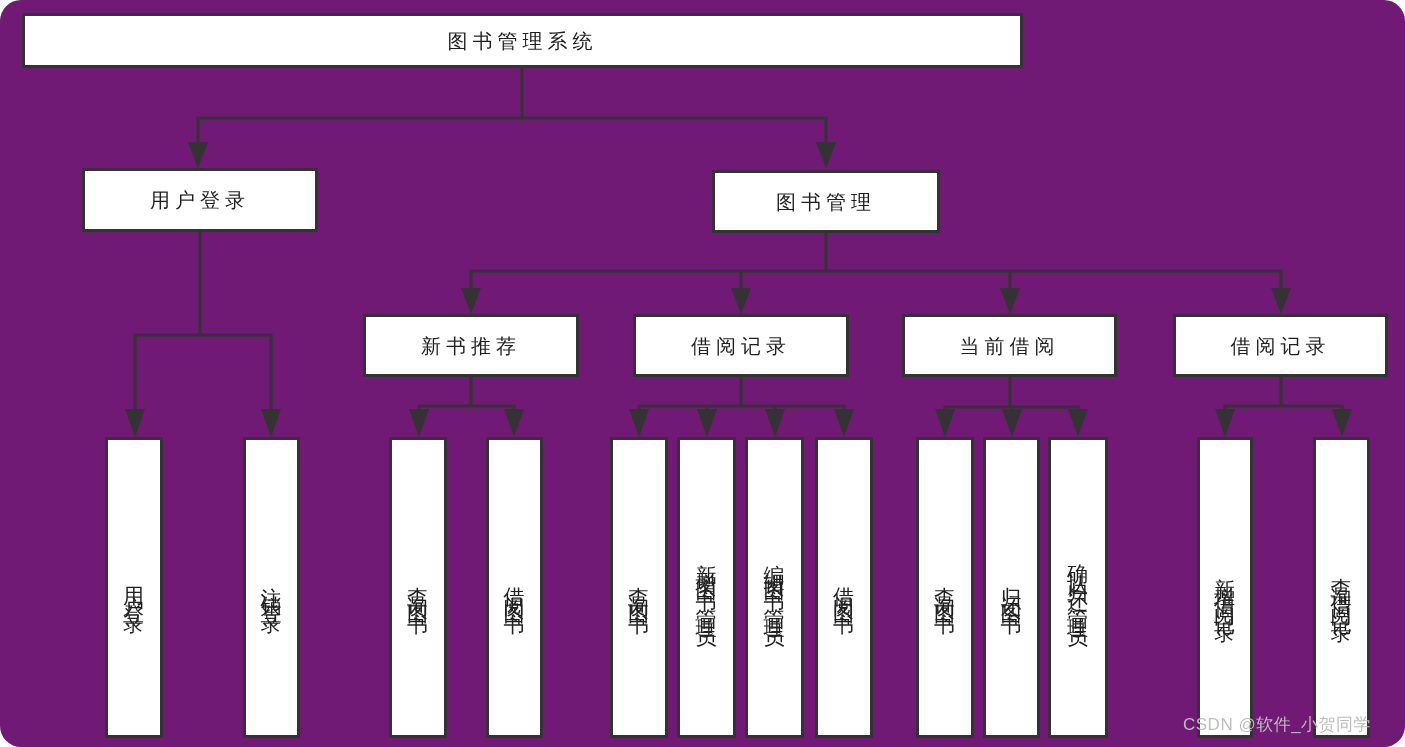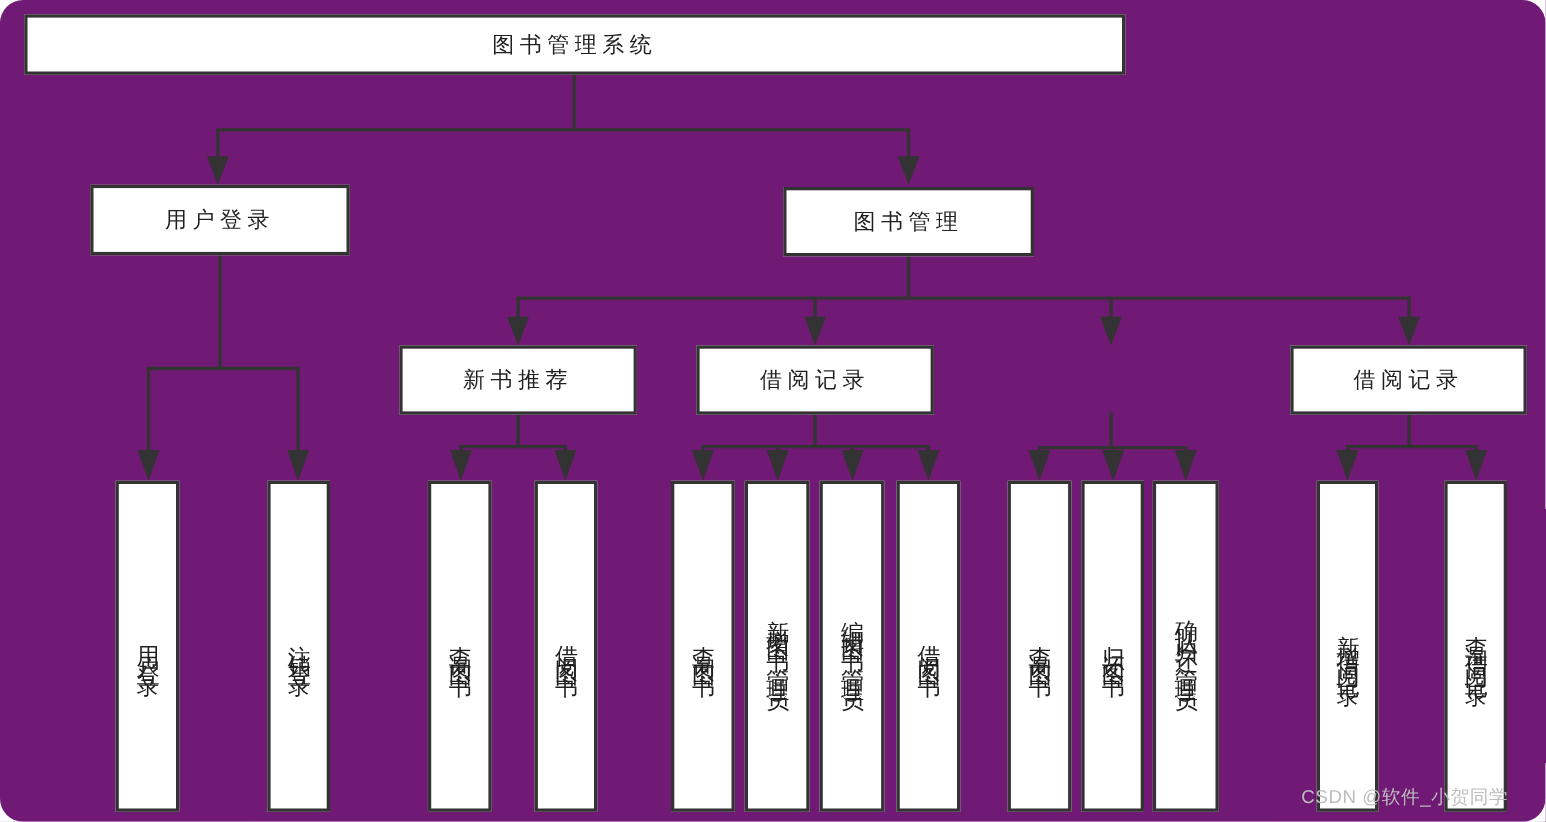--- a/index.html
+++ b/index.html
@@ -145,20 +145,23 @@
   <div class="node" style="left:712px;top:170px;width:228px;height:63px;">
     <span class="hlabel">图书管理</span>
   </div>
 
   <div class="node" style="left:363px;top:314px;width:216px;height:63px;">
     <span class="hlabel">新书推荐</span>
   </div>
   <div class="node" style="left:633px;top:314px;width:216px;height:63px;">
     <span class="hlabel">借阅记录</span>
   </div>
+  <div class="node" style="left:902px;top:314px;width:215px;height:63px;">
+    <span class="hlabel">当前借阅</span>
+  </div>
   <div class="node" style="left:1173px;top:314px;width:215px;height:63px;">
     <span class="hlabel">借阅记录</span>
   </div>
 
   <div class="node" style="left:105px;top:437px;width:58px;height:301px;">
     <span class="vlabel">用户登录</span>
   </div>
   <div class="node" style="left:243px;top:437px;width:57px;height:301px;">
     <span class="vlabel">注销登录</span>
   </div>

